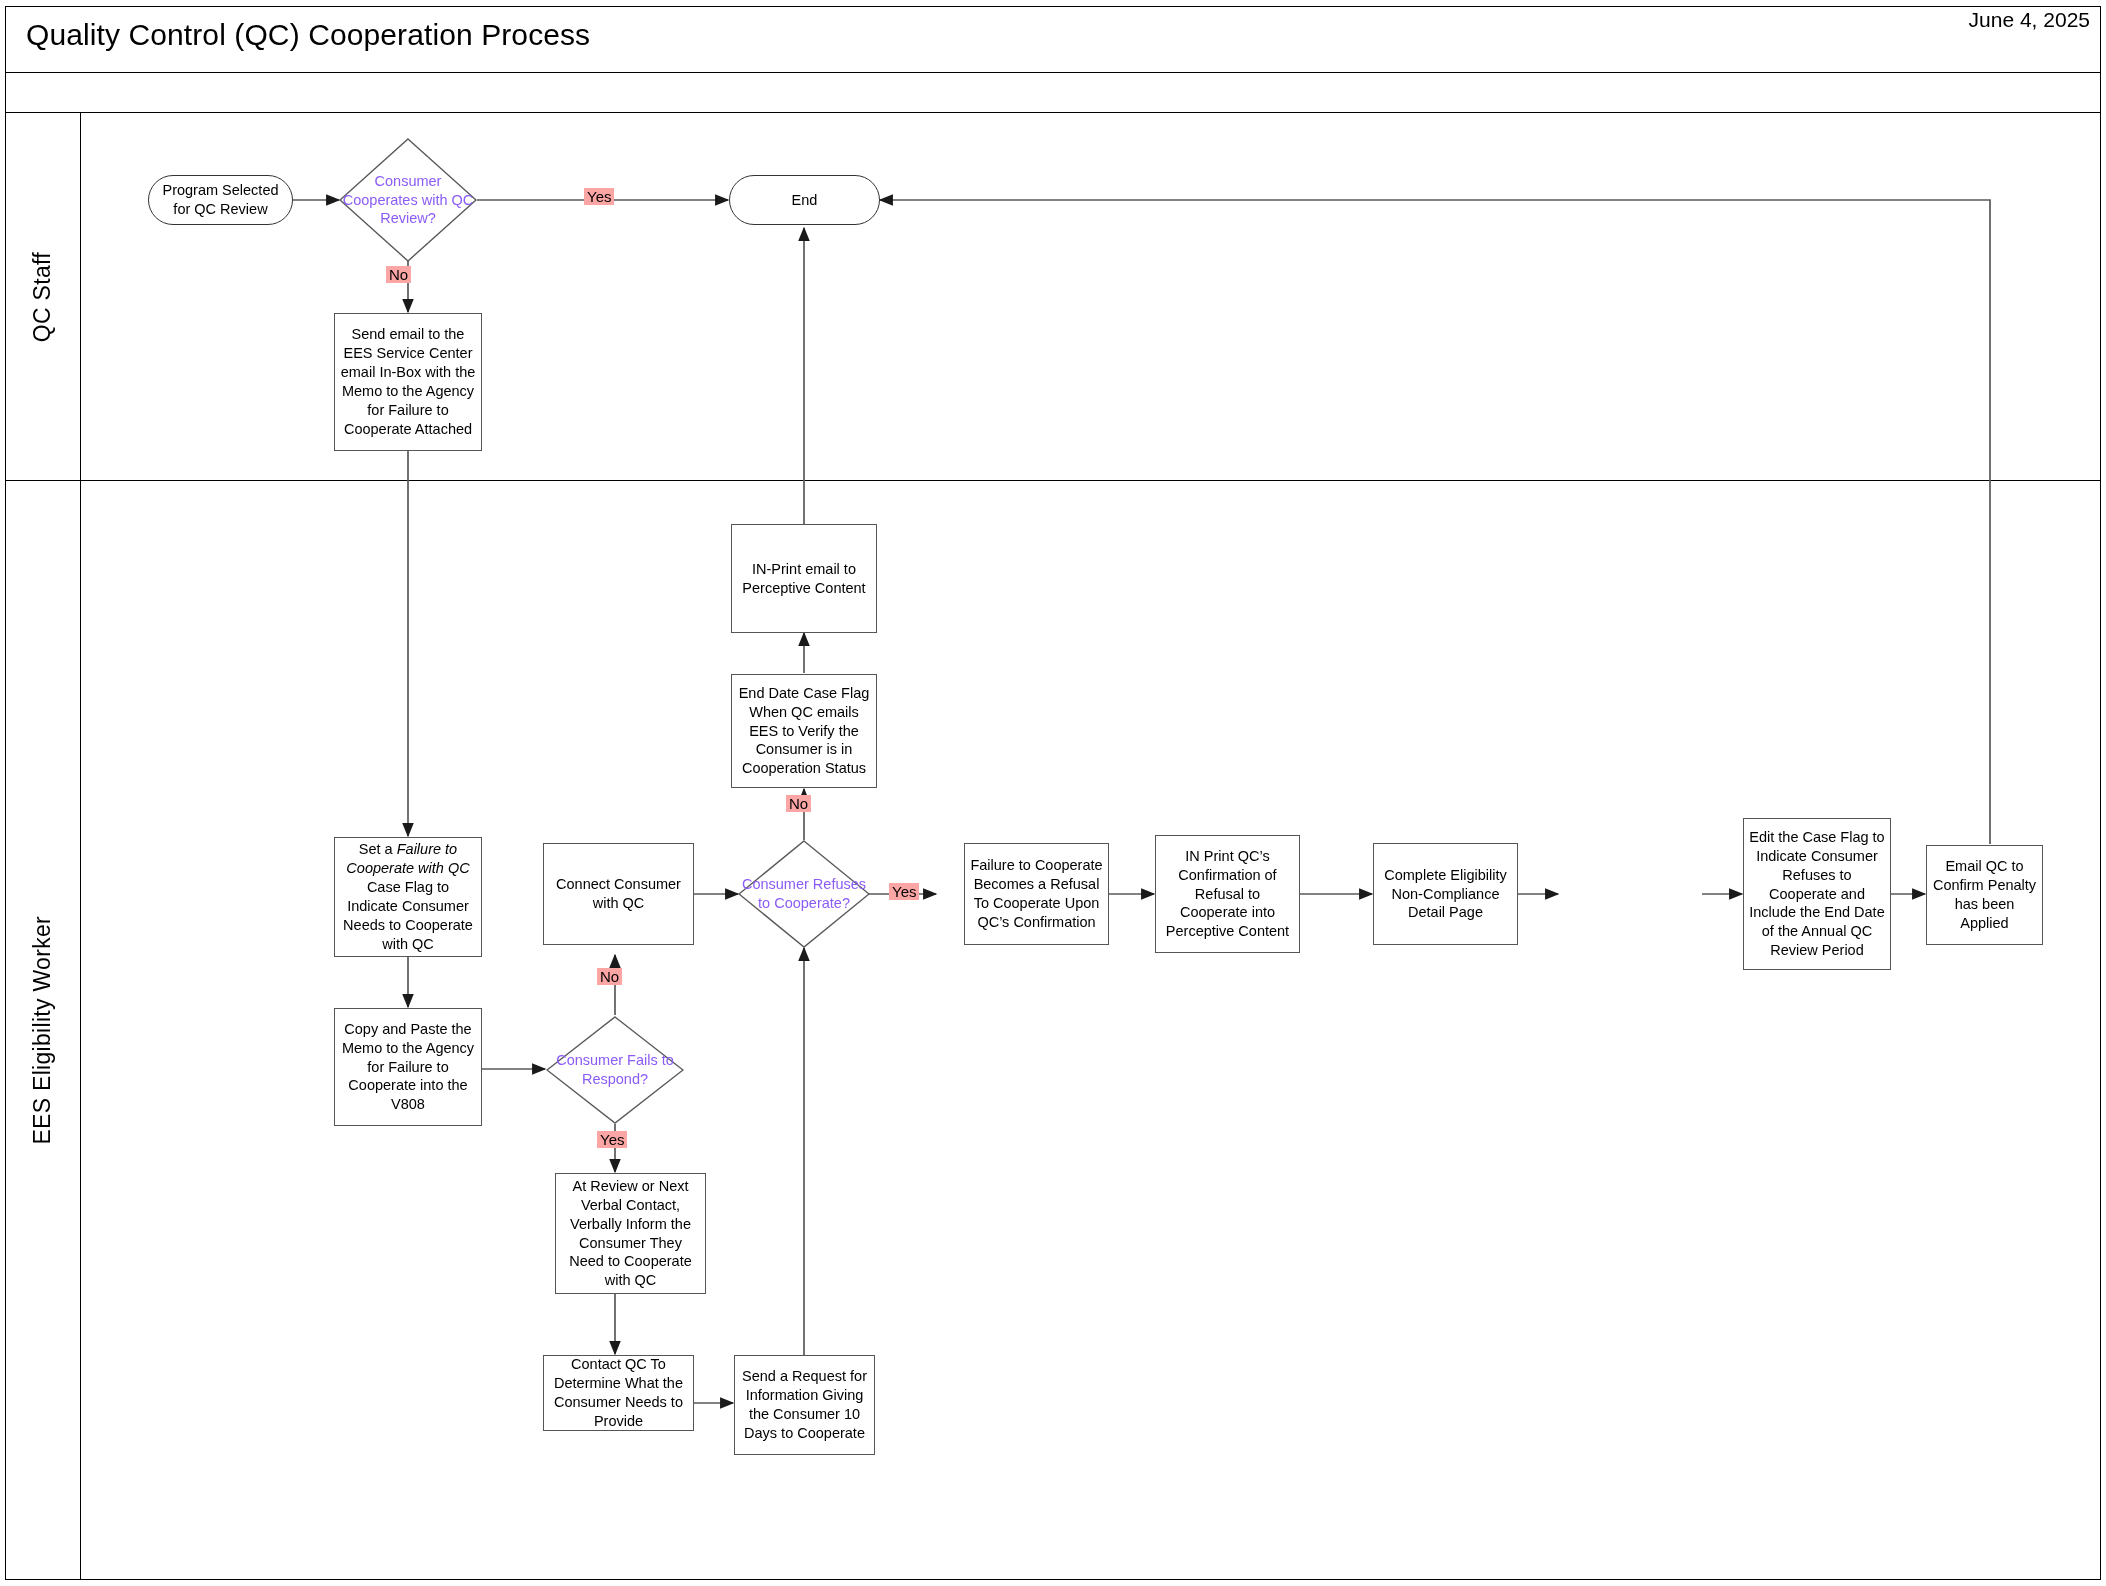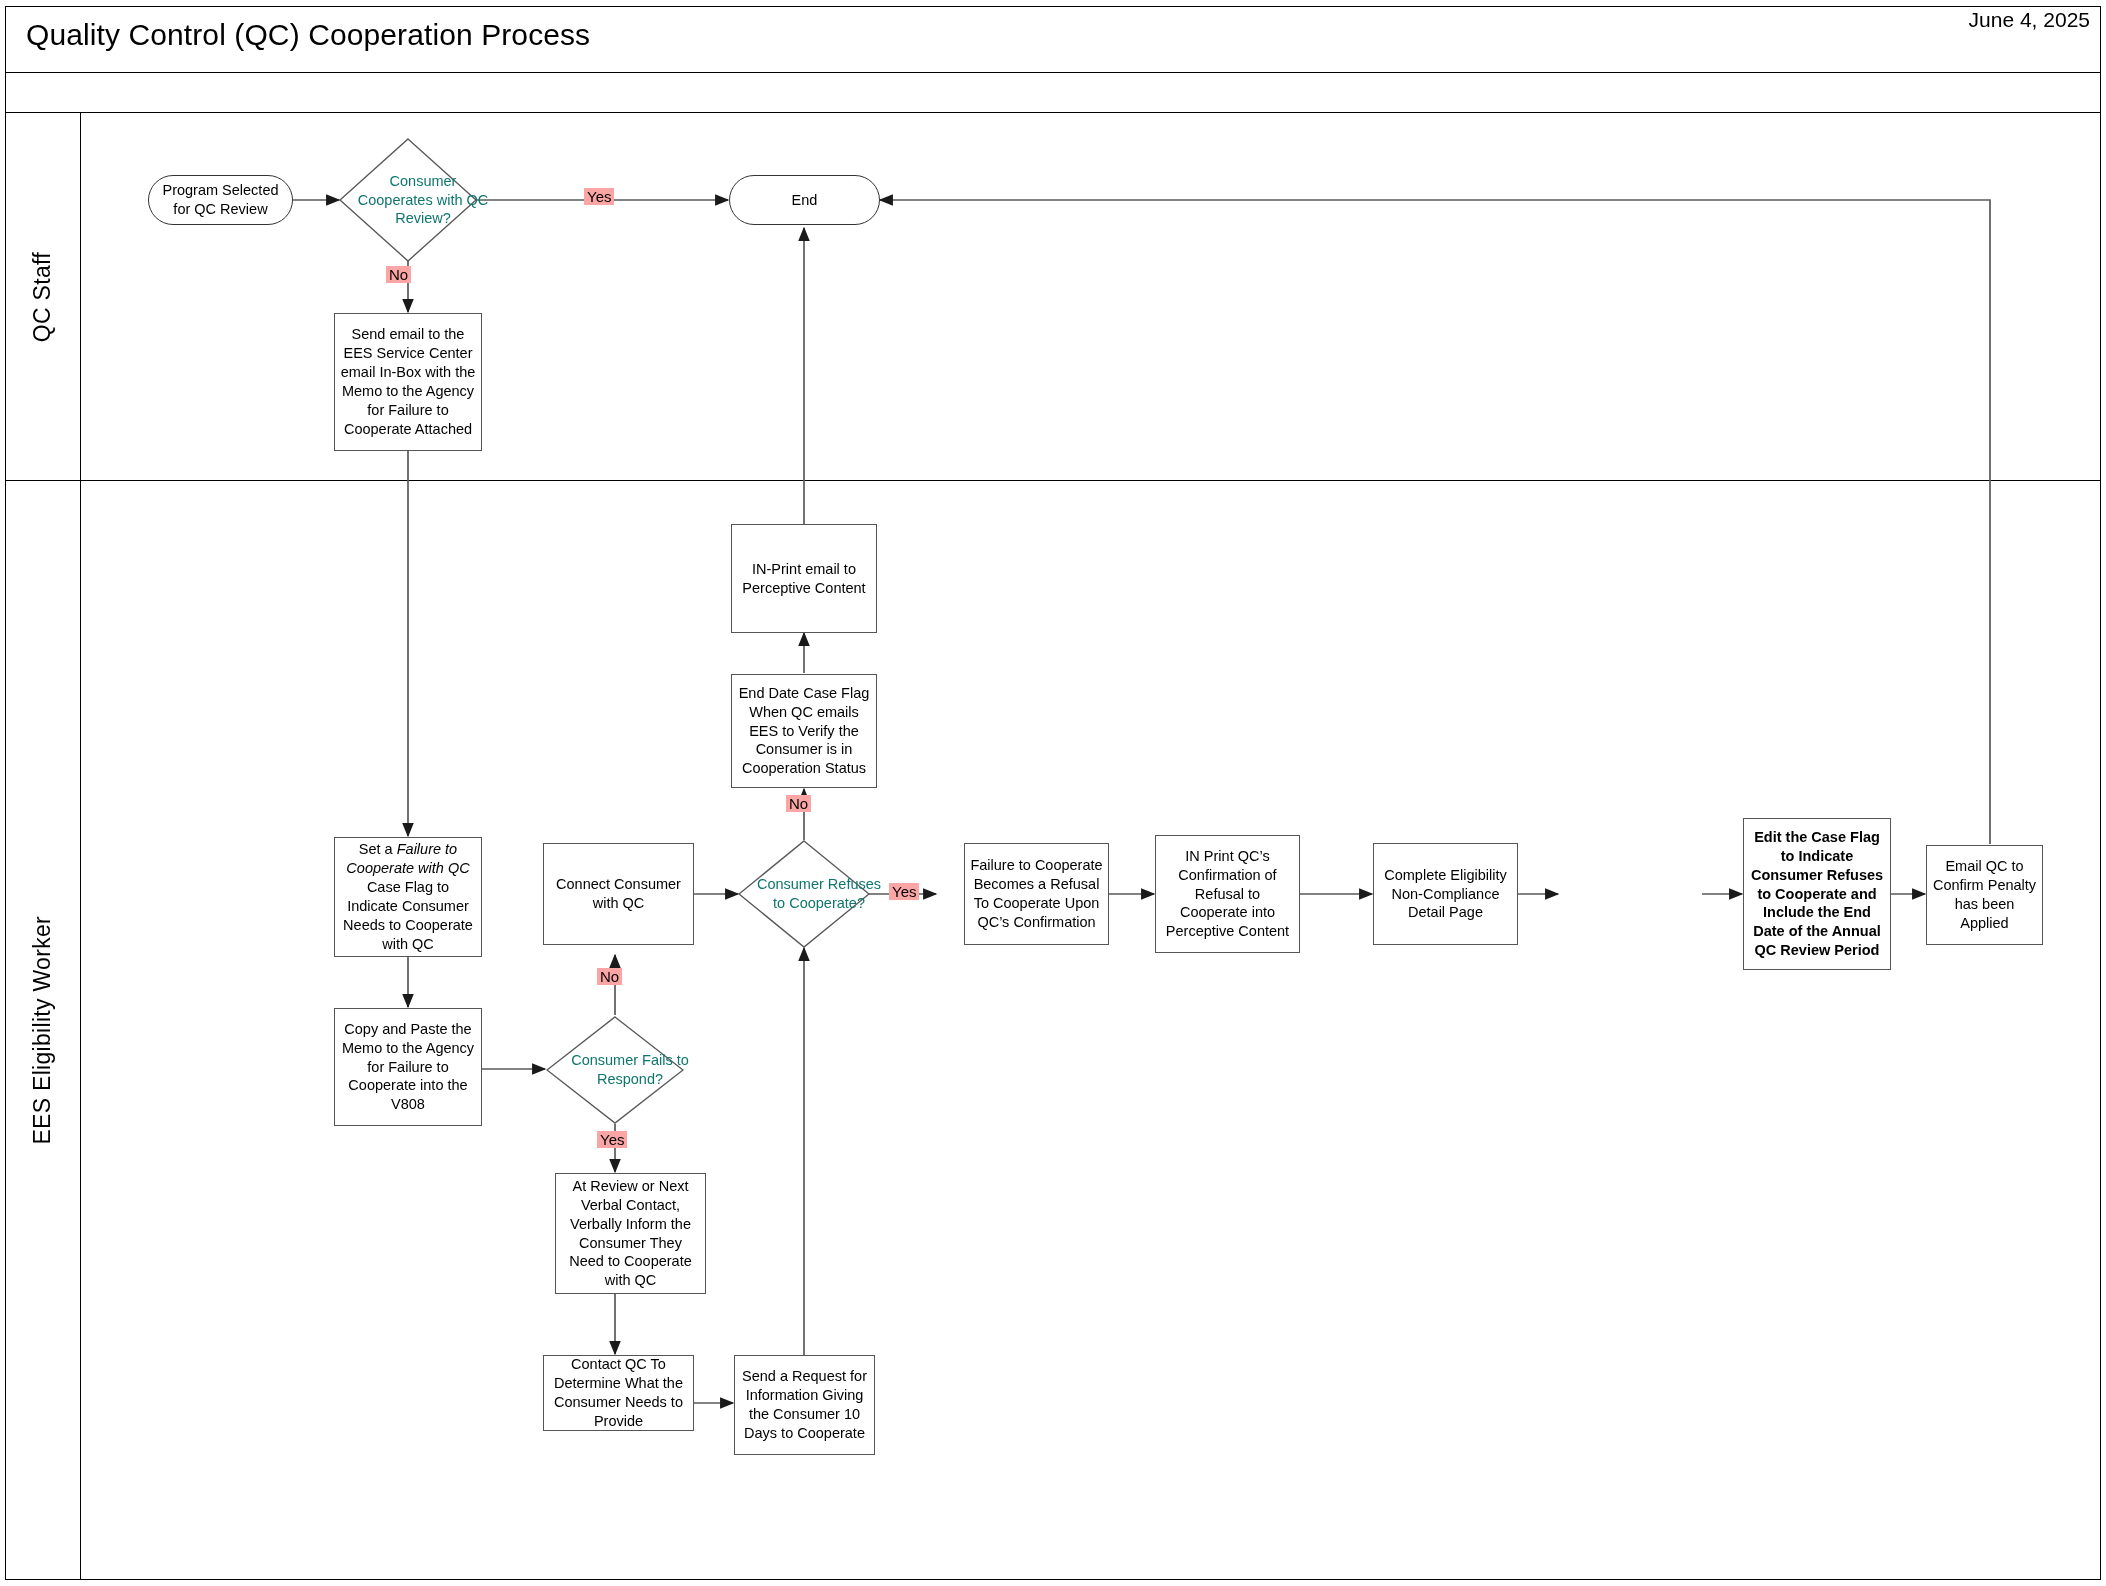--- a/index.html
+++ b/index.html
@@ -33,21 +33,21 @@
   .node{position:absolute;box-sizing:border-box;display:flex;align-items:center;justify-content:center;
     text-align:center;background:#fff;z-index:4;}
   .proc{border:1.3px solid #555;}
   .term{border:1.3px solid #333;border-radius:999px;}
   .node .txt{font-size:14.5px;line-height:1.30;padding:2px 5px;color:#000;}
   .node .txt i{font-style:italic;}
   .diamond{position:absolute;z-index:4;}
   .diamond .shape{position:absolute;left:0;top:0;width:100%;height:100%;}
   .diamond .dtxt{position:absolute;left:0;top:0;width:100%;height:100%;
     display:flex;align-items:center;justify-content:center;text-align:center;
-    font-size:14.5px;line-height:1.30;color:#0f766e;margin-left:15px;}
+    font-size:14.5px;line-height:1.30;color:#8b5cf6;}
   
   #edges{position:absolute;left:0;top:0;width:2106px;height:1586px;z-index:2;pointer-events:none;}
   .elabel{position:absolute;z-index:5;font-size:15px;background:#fca5a5;padding:0 3px;color:#000;white-space:nowrap;}
 </style>
 </head>
 <body>
 
 <div id="page">
 
   <div id="outer-frame" class="frame"></div>
@@ -165,21 +165,21 @@
 
   <div class="node proc" style="left:1155px;top:835px;width:145px;height:118px;">
     <span class="txt">IN Print QC’s Confirmation of Refusal to Cooperate into Perceptive Content</span>
   </div>
 
   <div class="node proc" style="left:1373px;top:843px;width:145px;height:102px;">
     <span class="txt">Complete Eligibility Non-Compliance Detail Page</span>
   </div>
 
 
-  <div class="node proc" style="left:1743px;top:818px;width:148px;height:152px;font-weight:bold;">
+  <div class="node proc" style="left:1743px;top:818px;width:148px;height:152px;">
     <span class="txt">Edit the Case Flag to Indicate Consumer Refuses to Cooperate and Include the End Date of the Annual QC Review Period</span>
   </div>
 
   <div class="node proc" style="left:1926px;top:845px;width:117px;height:100px;">
     <span class="txt">Email QC to Confirm Penalty has been Applied</span>
   </div>
 
   <div class="node proc" style="left:334px;top:1008px;width:148px;height:118px;">
     <span class="txt">Copy and Paste the Memo to the Agency for Failure to Cooperate into the V808</span>
   </div>

